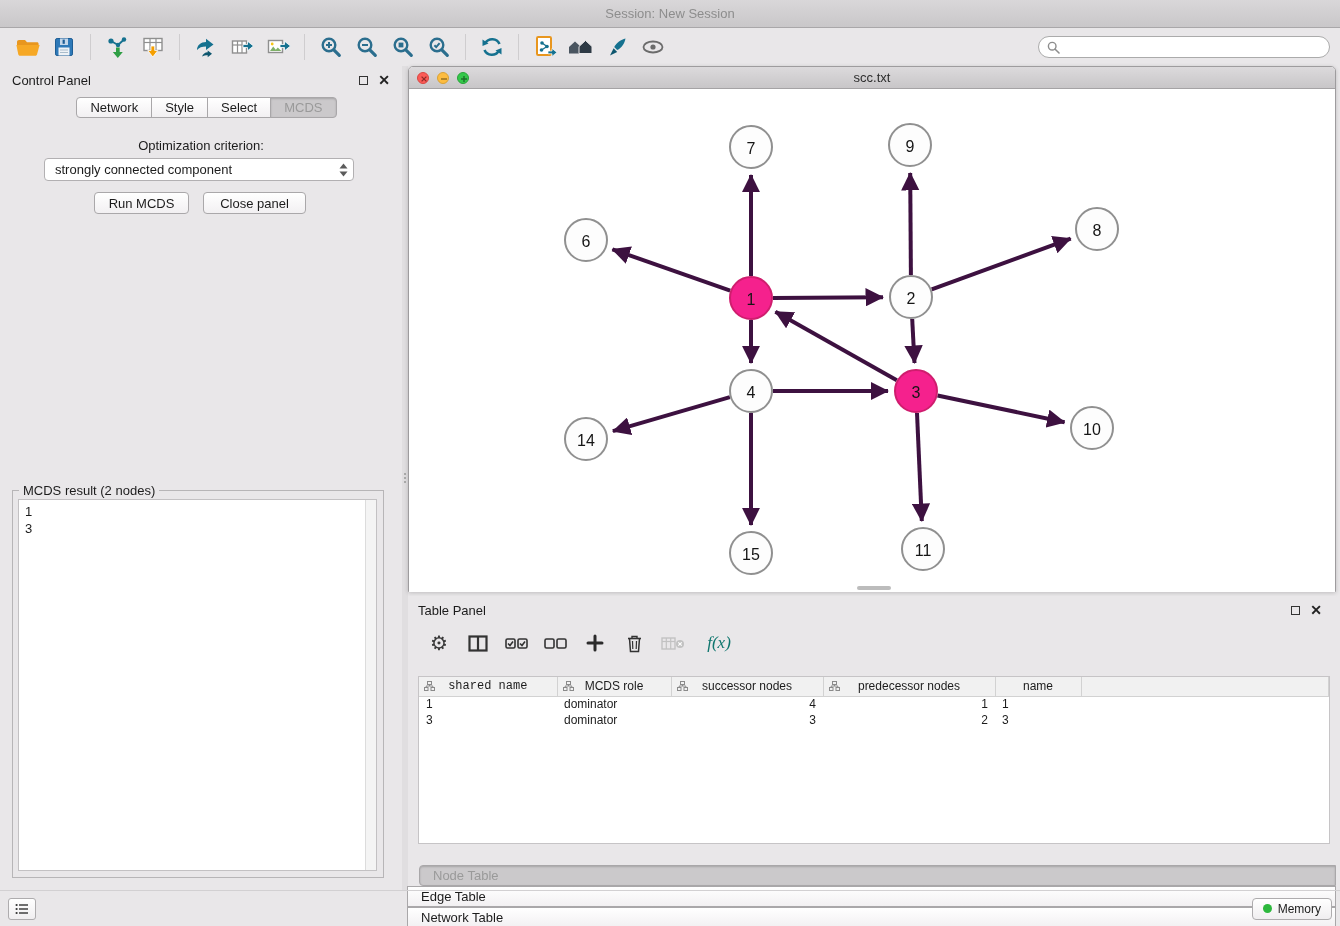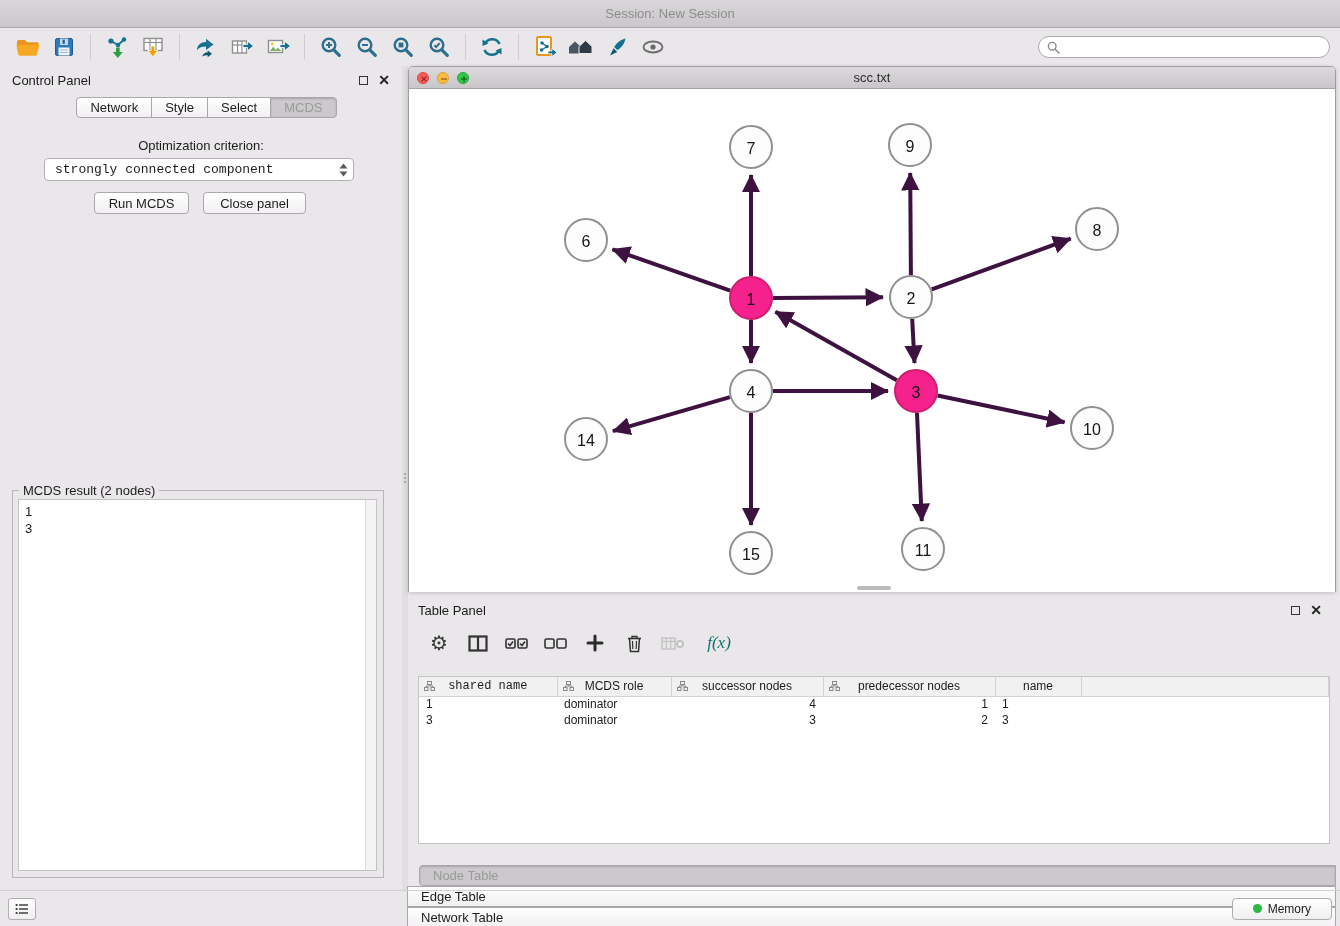--- a/index.html
+++ b/index.html
@@ -67,21 +67,21 @@
     background:#cbc9cb; color:#9a9a9a;
     box-shadow:inset 0 1px 2px rgba(0,0,0,0.18);
   }
 
   .opt-label { text-align:center; margin-top:20px; font-size:13px; }
   .dropdown {
     position:absolute; left:44px; top:92px; width:310px; height:23px;
     background:#fff; border:1px solid #b2b0b2; border-radius:4px;
     display:flex; align-items:center; padding:0 4px 0 10px; font-size:13px;
   }
-  .dropdown .dd-text { flex:1;font-family:Liberation Mono, monospace; }
+  .dropdown .dd-text { flex:1; }
   .btn {
     position:absolute; height:22px; background:linear-gradient(#ffffff,#f2f0f2);
     border:1px solid #aaa8aa; border-radius:4px; font-size:13px;
     display:flex; align-items:center; justify-content:center; cursor:default;
     font-family:"Liberation Sans",sans-serif; color:#1c1c1c;
   }
   #run-btn   { left:94px;  top:126px; width:95px; }
   #close-btn { left:203px; top:126px; width:103px; }
 
   .result-group {
@@ -161,21 +161,21 @@
   .statusbar {
     position:absolute; left:0; top:890px; width:1340px; height:36px;
     border-top:1px solid #d2d0d2; display:flex; align-items:center; padding:0 8px;
   }
   .list-btn {
     width:28px; height:22px; border:1px solid #aeacae; border-radius:3px;
     background:linear-gradient(#fff,#f0eef0); display:flex; align-items:center; justify-content:center;
   }
   .statusbar .spacer { flex:1; }
   .memory-btn {
-    height:22px; padding:0 20px; border:1px solid #aeacae; border-radius:4px;
+    height:22px; padding:0 10px; border:1px solid #aeacae; border-radius:4px;
     background:linear-gradient(#fff,#f0eef0); display:flex; align-items:center; gap:6px; font-size:12px;
   }
   .memory-dot { width:9px; height:9px; border-radius:50%; background:#2db83d; }
 </style>
 </head>
 <body>
 
 <div class="titlebar">
   <span class="wtitle">Session: New Session</span>
 </div>

